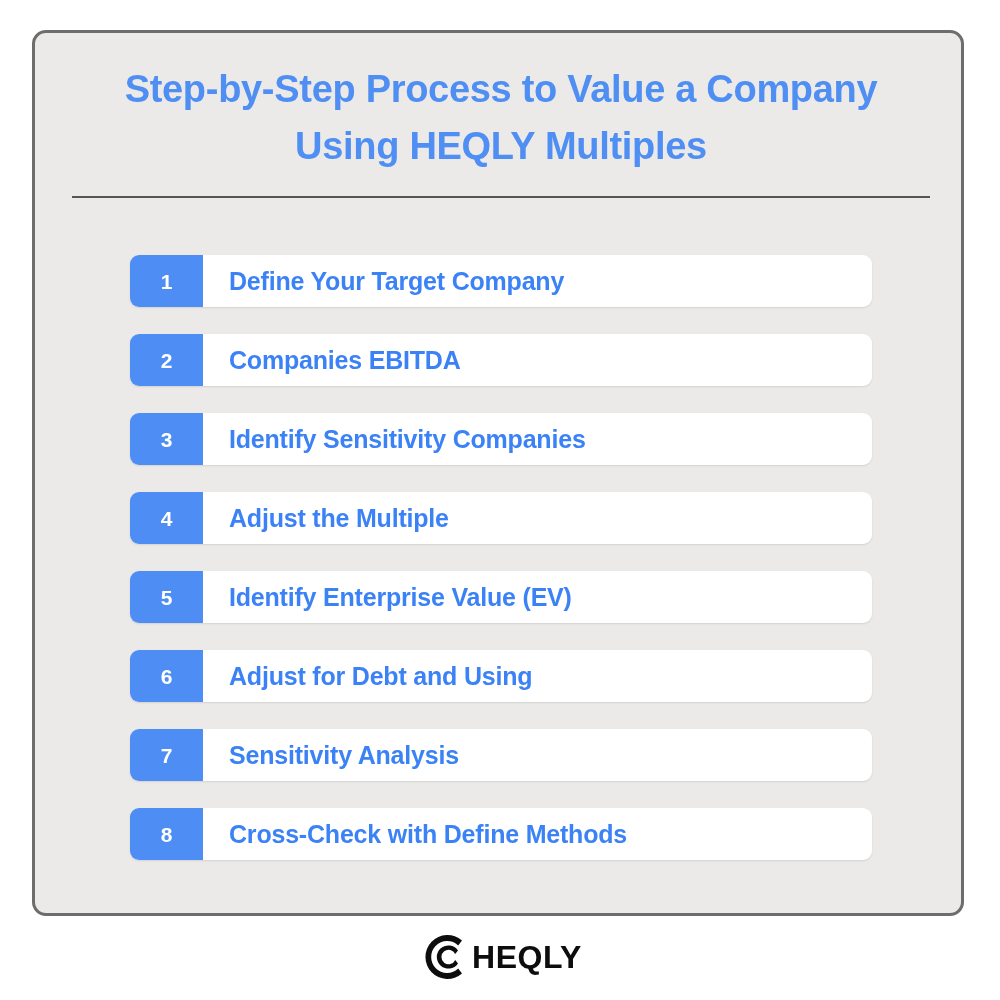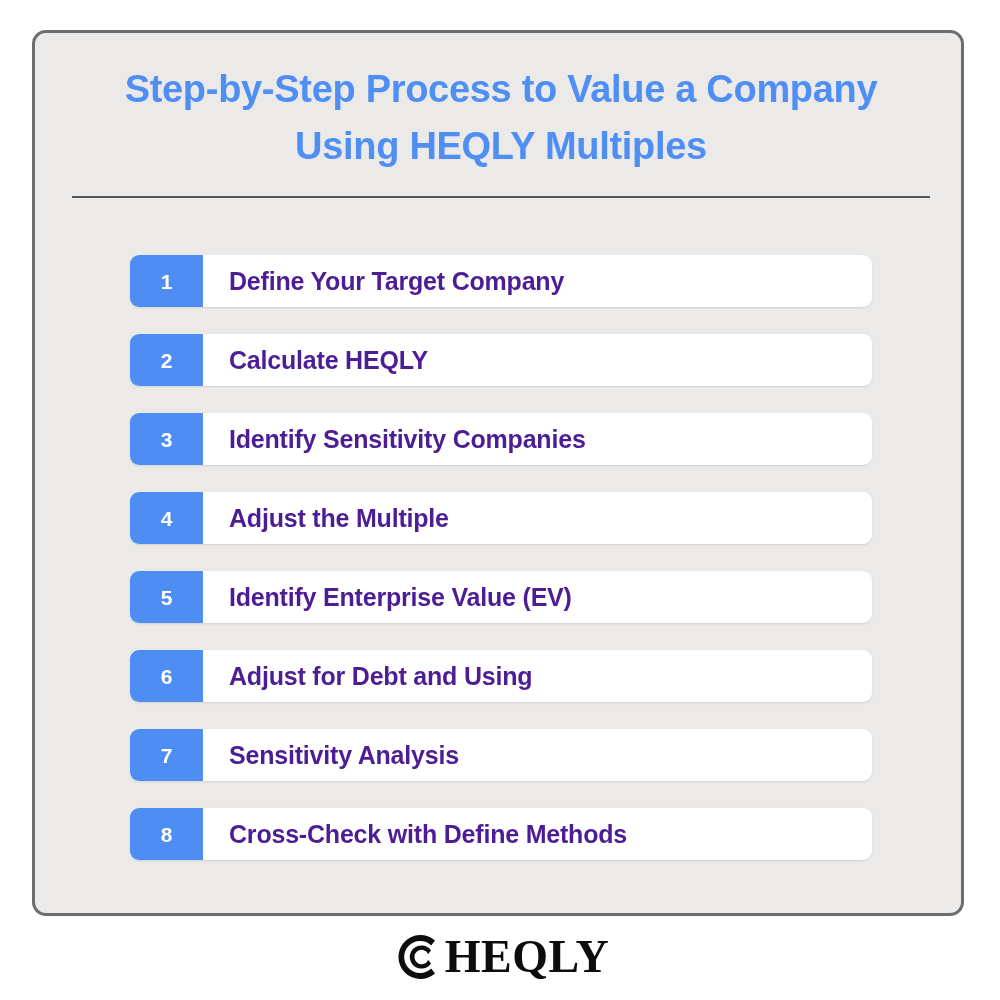--- a/index.html
+++ b/index.html
@@ -94,21 +94,21 @@
     align-items: center;
     justify-content: center;
     line-height: 1;
   }
 
   .step-label {
     flex: 1 1 auto;
     display: flex;
     align-items: center;
     padding-left: 26px;
-    color: #4c1d95;
+    color: #3b82f6;
     font-size: 25px;
     font-weight: bold;
     letter-spacing: -0.2px;
     white-space: nowrap;
   }
 
   
   .footer-logo {
     position: absolute;
     left: 0;
@@ -122,26 +122,25 @@
   }
 
   .logo-mark {
     display: block;
     width: 52px;
     height: 52px;
   }
 
   .logo-word {
     color: #0d0d0d;
-    font-size: 46px;
+    font-size: 32px;
     font-weight: bold;
     letter-spacing: 0.5px;
     line-height: 1;
     margin-left: -2px;
-    font-family: Liberation Serif, serif;
   }
 </style>
 </head>
 <body>
 
 <div id="page">
 
   <div class="panel">
 
     <div class="title-block">
@@ -153,21 +152,21 @@
 
     <div class="steps">
 
       <div class="step-row">
         <div class="step-badge">1</div>
         <div class="step-label">Define Your Target Company</div>
       </div>
 
       <div class="step-row">
         <div class="step-badge">2</div>
-        <div class="step-label">Calculate HEQLY</div>
+        <div class="step-label">Companies EBITDA</div>
       </div>
 
       <div class="step-row">
         <div class="step-badge">3</div>
         <div class="step-label">Identify Sensitivity Companies</div>
       </div>
 
       <div class="step-row">
         <div class="step-badge">4</div>
         <div class="step-label">Adjust the Multiple</div>

